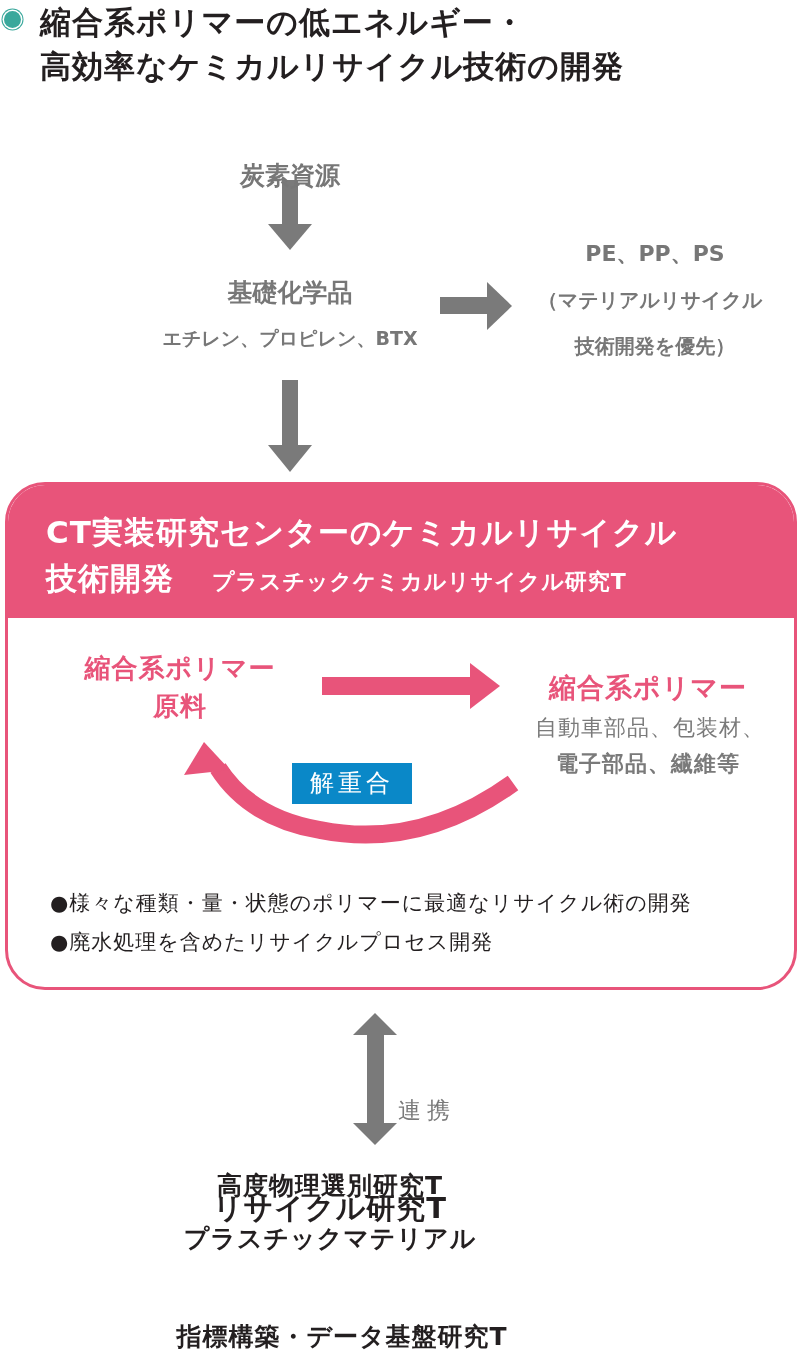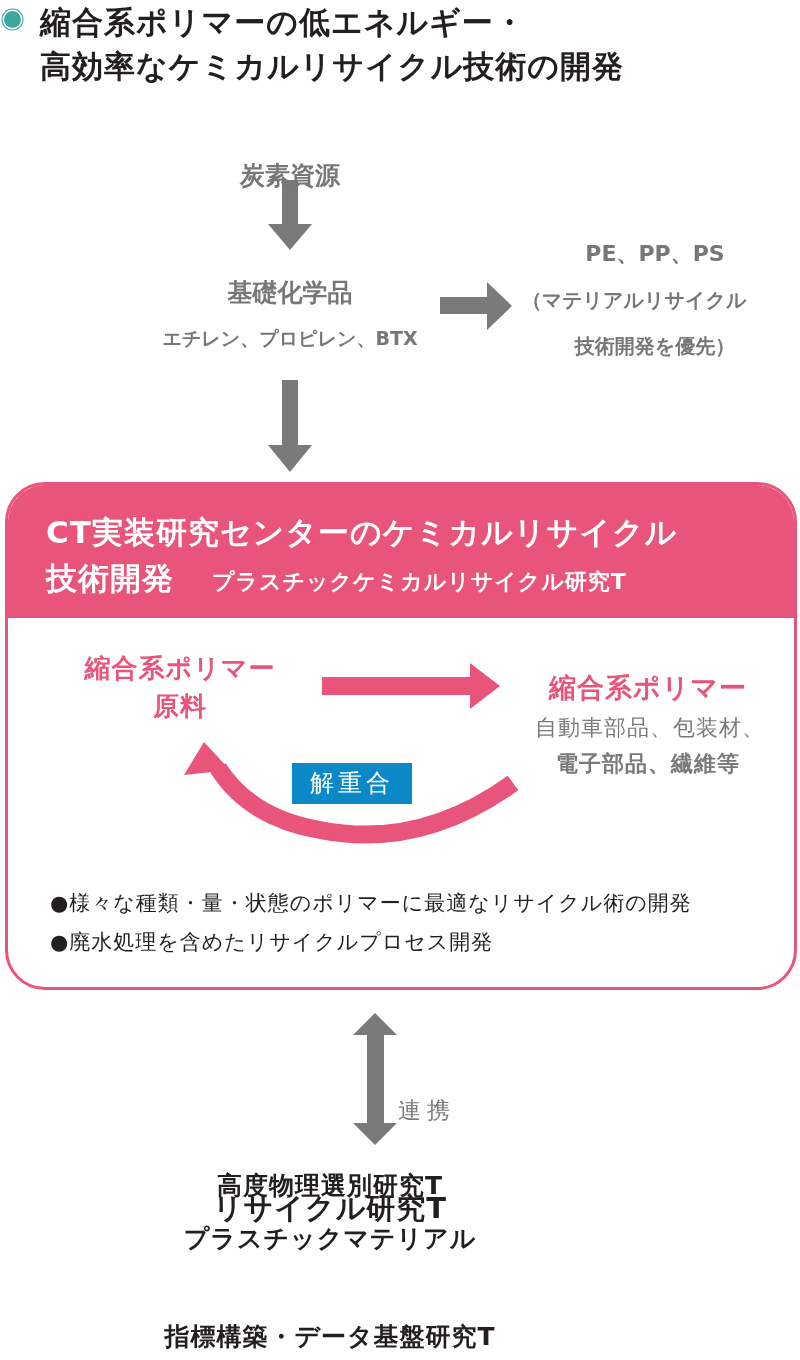--- a/index.html
+++ b/index.html
@@ -52,21 +52,21 @@
     <polygon points="375,1013 397,1035 353,1035"></polygon>
     <rect x="367" y="1034" width="17" height="90"></rect>
     <polygon points="353,1123 397,1123 375,1145"></polygon>
   </g>
 </svg>
 
 <div class="gray-label" style="left:290px; top:119px; font-size:25px;margin-top:40px;">炭素資源</div>
 <div class="gray-label" style="left:290px; top:276px; font-size:25px;">基礎化学品</div>
 <div class="gray-sub" style="left:290px; top:326px; font-size:19px;">エチレン、プロピレン、BTX</div>
 <div class="gray-label" style="left:655px; top:239px; font-size:22px;">PE、PP、PS</div>
-<div class="gray-sub" style="left:634px; top:287px; font-size:20px;">（マテリアルリサイクル</div>
+<div class="gray-sub" style="left:650px; top:287px; font-size:20px;">（マテリアルリサイクル</div>
 <div class="gray-sub" style="left:655px; top:333px; font-size:20px;">技術開発を優先）</div>
 
 <div id="panel">
   <div id="panel-header"></div>
 </div>
 <div class="panel-title" style="top:512px; font-size:31px;">CT実装研究センターのケミカルリサイクル</div>
 <div class="panel-title" style="top:558px; font-size:31px;">
   <span>技術開発</span><span style="display:inline-block; width:38px;"></span><span style="font-size:22px;">プラスチックケミカルリサイクル研究T</span>
 </div>
 
@@ -89,13 +89,13 @@
 <div class="badge">解重合</div>
 
 <div class="point" style="top:889px;">●様々な種類・量・状態のポリマーに最適なリサイクル術の開発</div>
 <div class="point" style="top:928px;">●廃水処理を含めたリサイクルプロセス開発</div>
 
 <div class="abs" style="left:398px; top:1063px; font-size:23px; color:#7a7a7a; letter-spacing:6px; white-space:nowrap;">連携</div>
 
 <div class="center-text" style="top:1169px; font-size:25px;">高度物理選別研究T</div>
 <div class="center-text" style="top:1222px; font-size:25px;">プラスチックマテリアル</div>
 <div class="center-text" style="top:1189px; font-size:29px;">リサイクル研究T</div>
-<div class="center-text" style="top:1320px; font-size:25px;">指標構築・データ基盤研究T</div>
+<div class="center-text" style="top:1320px; font-size:25px;padding-left:12px;">指標構築・データ基盤研究T</div>
 
 </body></html>

